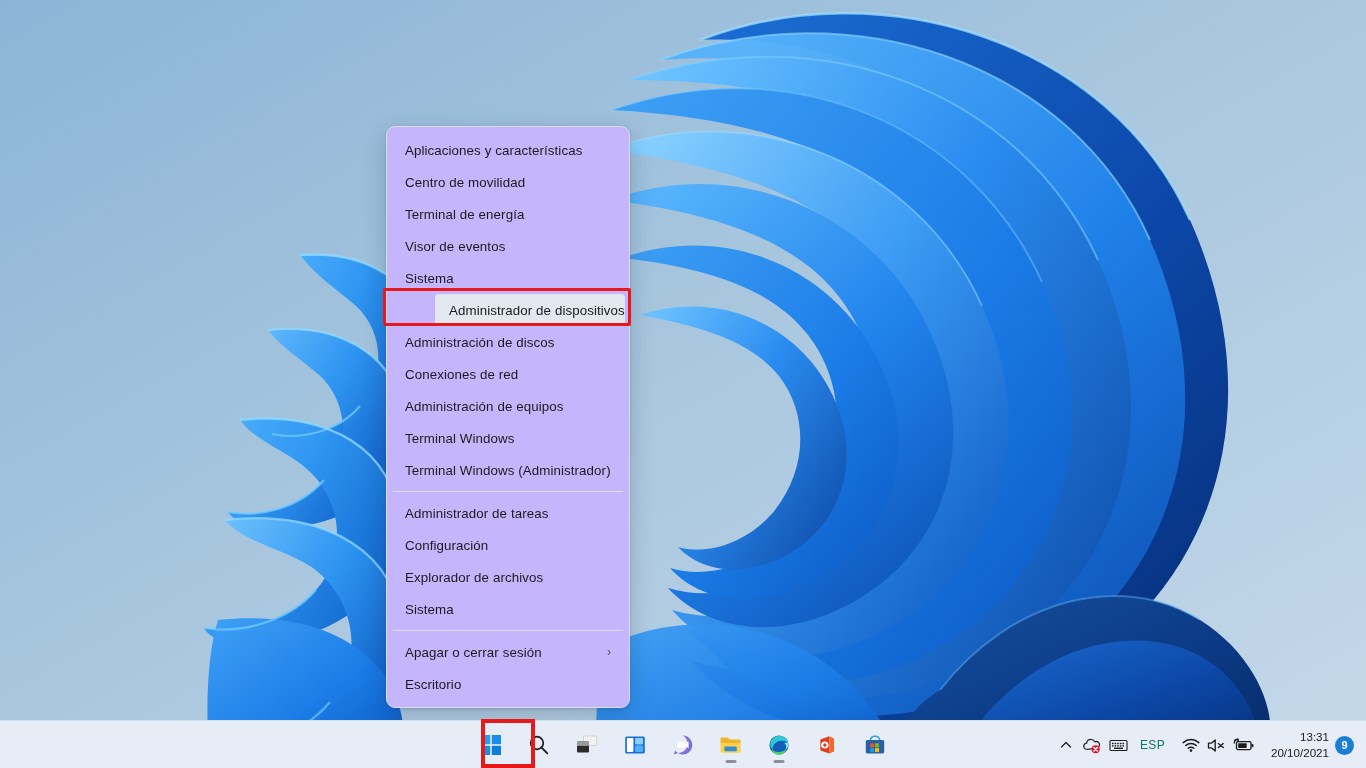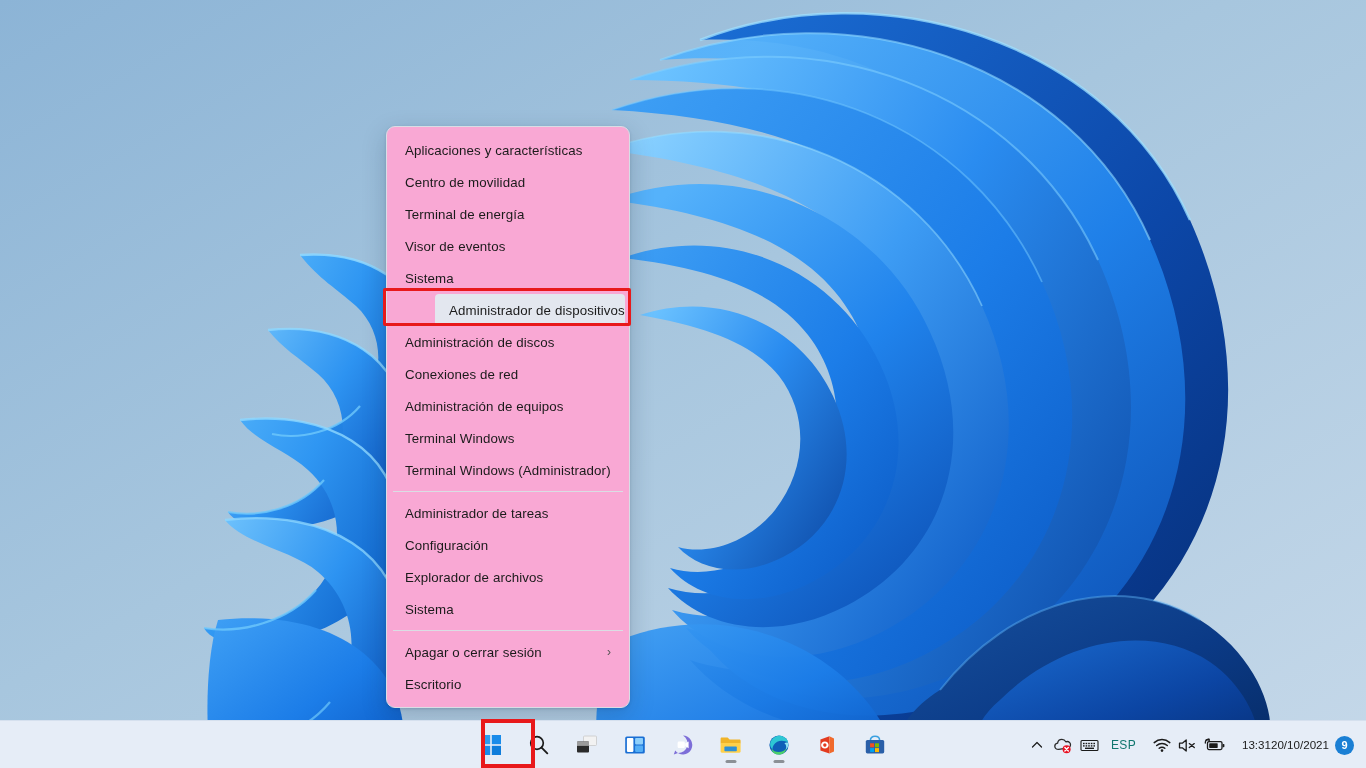--- a/index.html
+++ b/index.html
@@ -12,21 +12,21 @@
 
   
   #wallpaper { position:absolute; inset:0; overflow:hidden; }
   #wallpaper svg { display:block; width:1366px; height:768px; }
 
   
   #winx-menu {
     position:absolute;
     left:386px; top:126px;
     width:244px;
-    background:#f9a8d4;
+    background:#c4b5fd;
     border:1px solid #d9dde5;
     border-radius:9px;
     box-shadow:0 8px 24px rgba(20,40,70,.22), 0 1px 3px rgba(20,40,70,.16);
     padding:7px 4px 7px 4px;
     overflow:hidden;
   }
   .menu-item {
     height:32px;
     display:flex;
     align-items:center;
@@ -98,21 +98,21 @@
   .tray-btn {
     height:40px; display:flex; align-items:center; justify-content:center;
     border-radius:4px;
   }
   .tray-icon-btn { width:26px; }
   .tray-lang {
     font-size:12px; color:#0f766e; padding:0 9px; letter-spacing:.3px;
   }
   #tray-group { display:flex; align-items:center; gap:7px; padding:0 8px; height:40px; border-radius:4px; }
   #clock {
-    display:flex; flex-direction:row; align-items:flex-end;
+    display:flex; flex-direction:column; align-items:flex-end;
     font-size:11.6px; color:#1b1b1b; line-height:1.35;
     padding:0 6px 0 8px;
   }
   #notif-badge {
     width:19px; height:19px; border-radius:50%;
     background:#1a7fd4; color:#fff;
     font-size:11px; font-weight:bold;
     display:flex; align-items:center; justify-content:center;
     margin-right:4px;
   }

